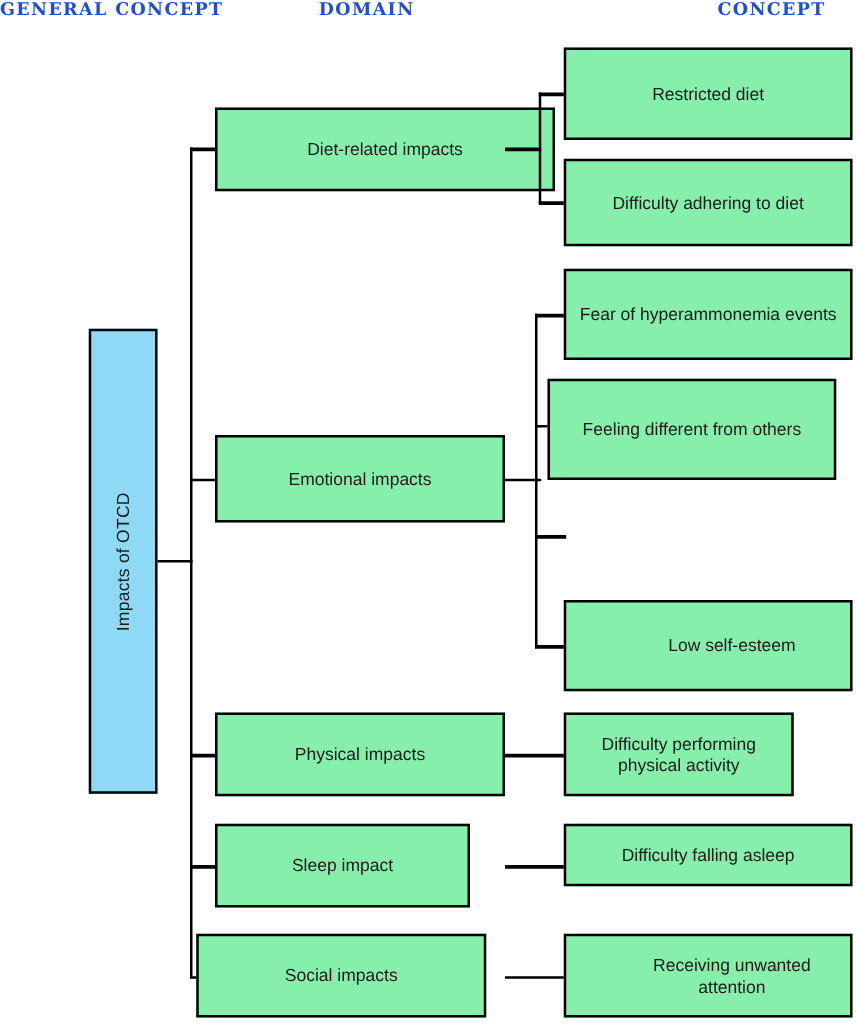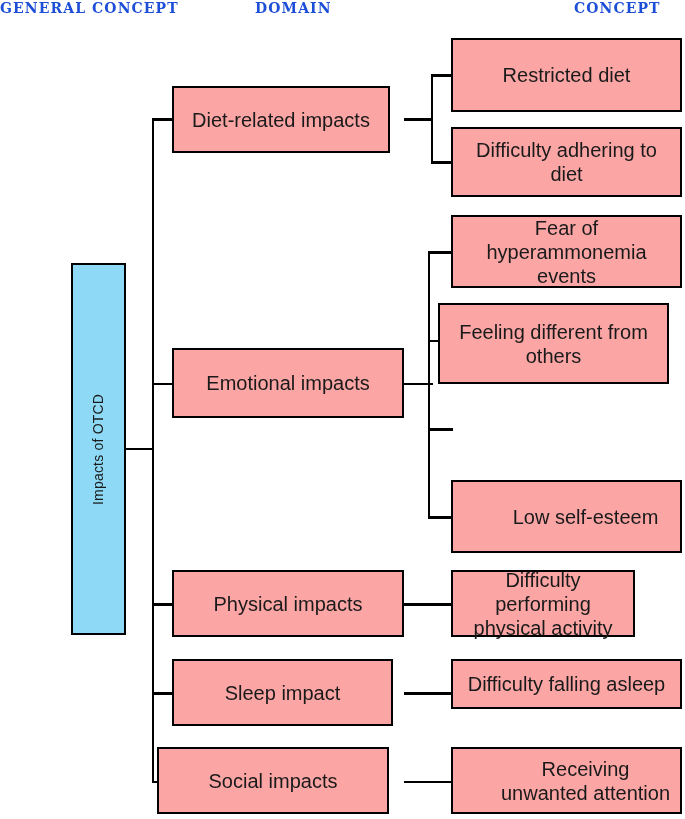--- a/index.html
+++ b/index.html
@@ -22,26 +22,26 @@
   }
   #hdr-general{left:0px;  top:0px;}
   #hdr-domain {left:255px;top:0px;}
   #hdr-concept{left:530px;top:0px;margin-left:44px;}
 
   
   .node{
     position:absolute;
     box-sizing:border-box;
     border:2.5px solid #000;
-    background:#fca5a5;
+    background:#86efac;
     display:flex;
     align-items:center;
     justify-content:center;
     text-align:center;
-    font-size:20px;
+    font-size:14px;
     line-height:1.2;
     padding:2px 6px;
   }
   .node.general{
     background:#8ed9f5;
     writing-mode:vertical-rl;
     transform:rotate(180deg);
     font-size:14px;
     letter-spacing:.2px;
   }
@@ -64,27 +64,27 @@
 
   <div class="line h" style="left:126px;top:447.5px;width:28px;"></div>
   <div class="line v" style="left:151.5px;top:118px;height:664px;"></div>
 
   <div class="line h" style="left:151.5px;top:118px;width:22px;"></div>
   <div class="line h" style="left:151.5px;top:382.5px;width:22px;"></div>
   <div class="line h" style="left:151.5px;top:603px;width:22px;"></div>
   <div class="line h" style="left:151.5px;top:692px;width:22px;"></div>
   <div class="line h" style="left:151.5px;top:780.5px;width:22px;"></div>
 
-  <div class="node" style="left:172px;top:86px;width:218px;height:67px;">Diet-related impacts</div>
+  <div class="node" style="left:172px;top:86px;width:272px;height:67px;">Diet-related impacts</div>
 
   <div class="node" style="left:172px;top:348px;width:232px;height:70px;">Emotional impacts</div>
 
   <div class="node" style="left:172px;top:570px;width:232px;height:67px;">Physical impacts</div>
 
-  <div class="node" style="left:172px;top:659px;width:221px;height:67px;">Sleep impact</div>
+  <div class="node" style="left:172px;top:659px;width:204px;height:67px;">Sleep impact</div>
 
   <div class="node" style="left:157px;top:747px;width:232px;height:67px;">Social impacts</div>
 
   <div class="line h" style="left:404px;top:118px;width:29px;"></div>
   <div class="line v" style="left:430.5px;top:74px;height:89px;"></div>
   <div class="line h" style="left:430.5px;top:74px;width:22px;"></div>
   <div class="line h" style="left:430.5px;top:161px;width:22px;"></div>
 
   <div class="node" style="left:451px;top:38px;width:231px;height:74px;">Restricted diet</div>
   <div class="node" style="left:451px;top:127px;width:231px;height:70px;">Difficulty adhering to diet</div>

